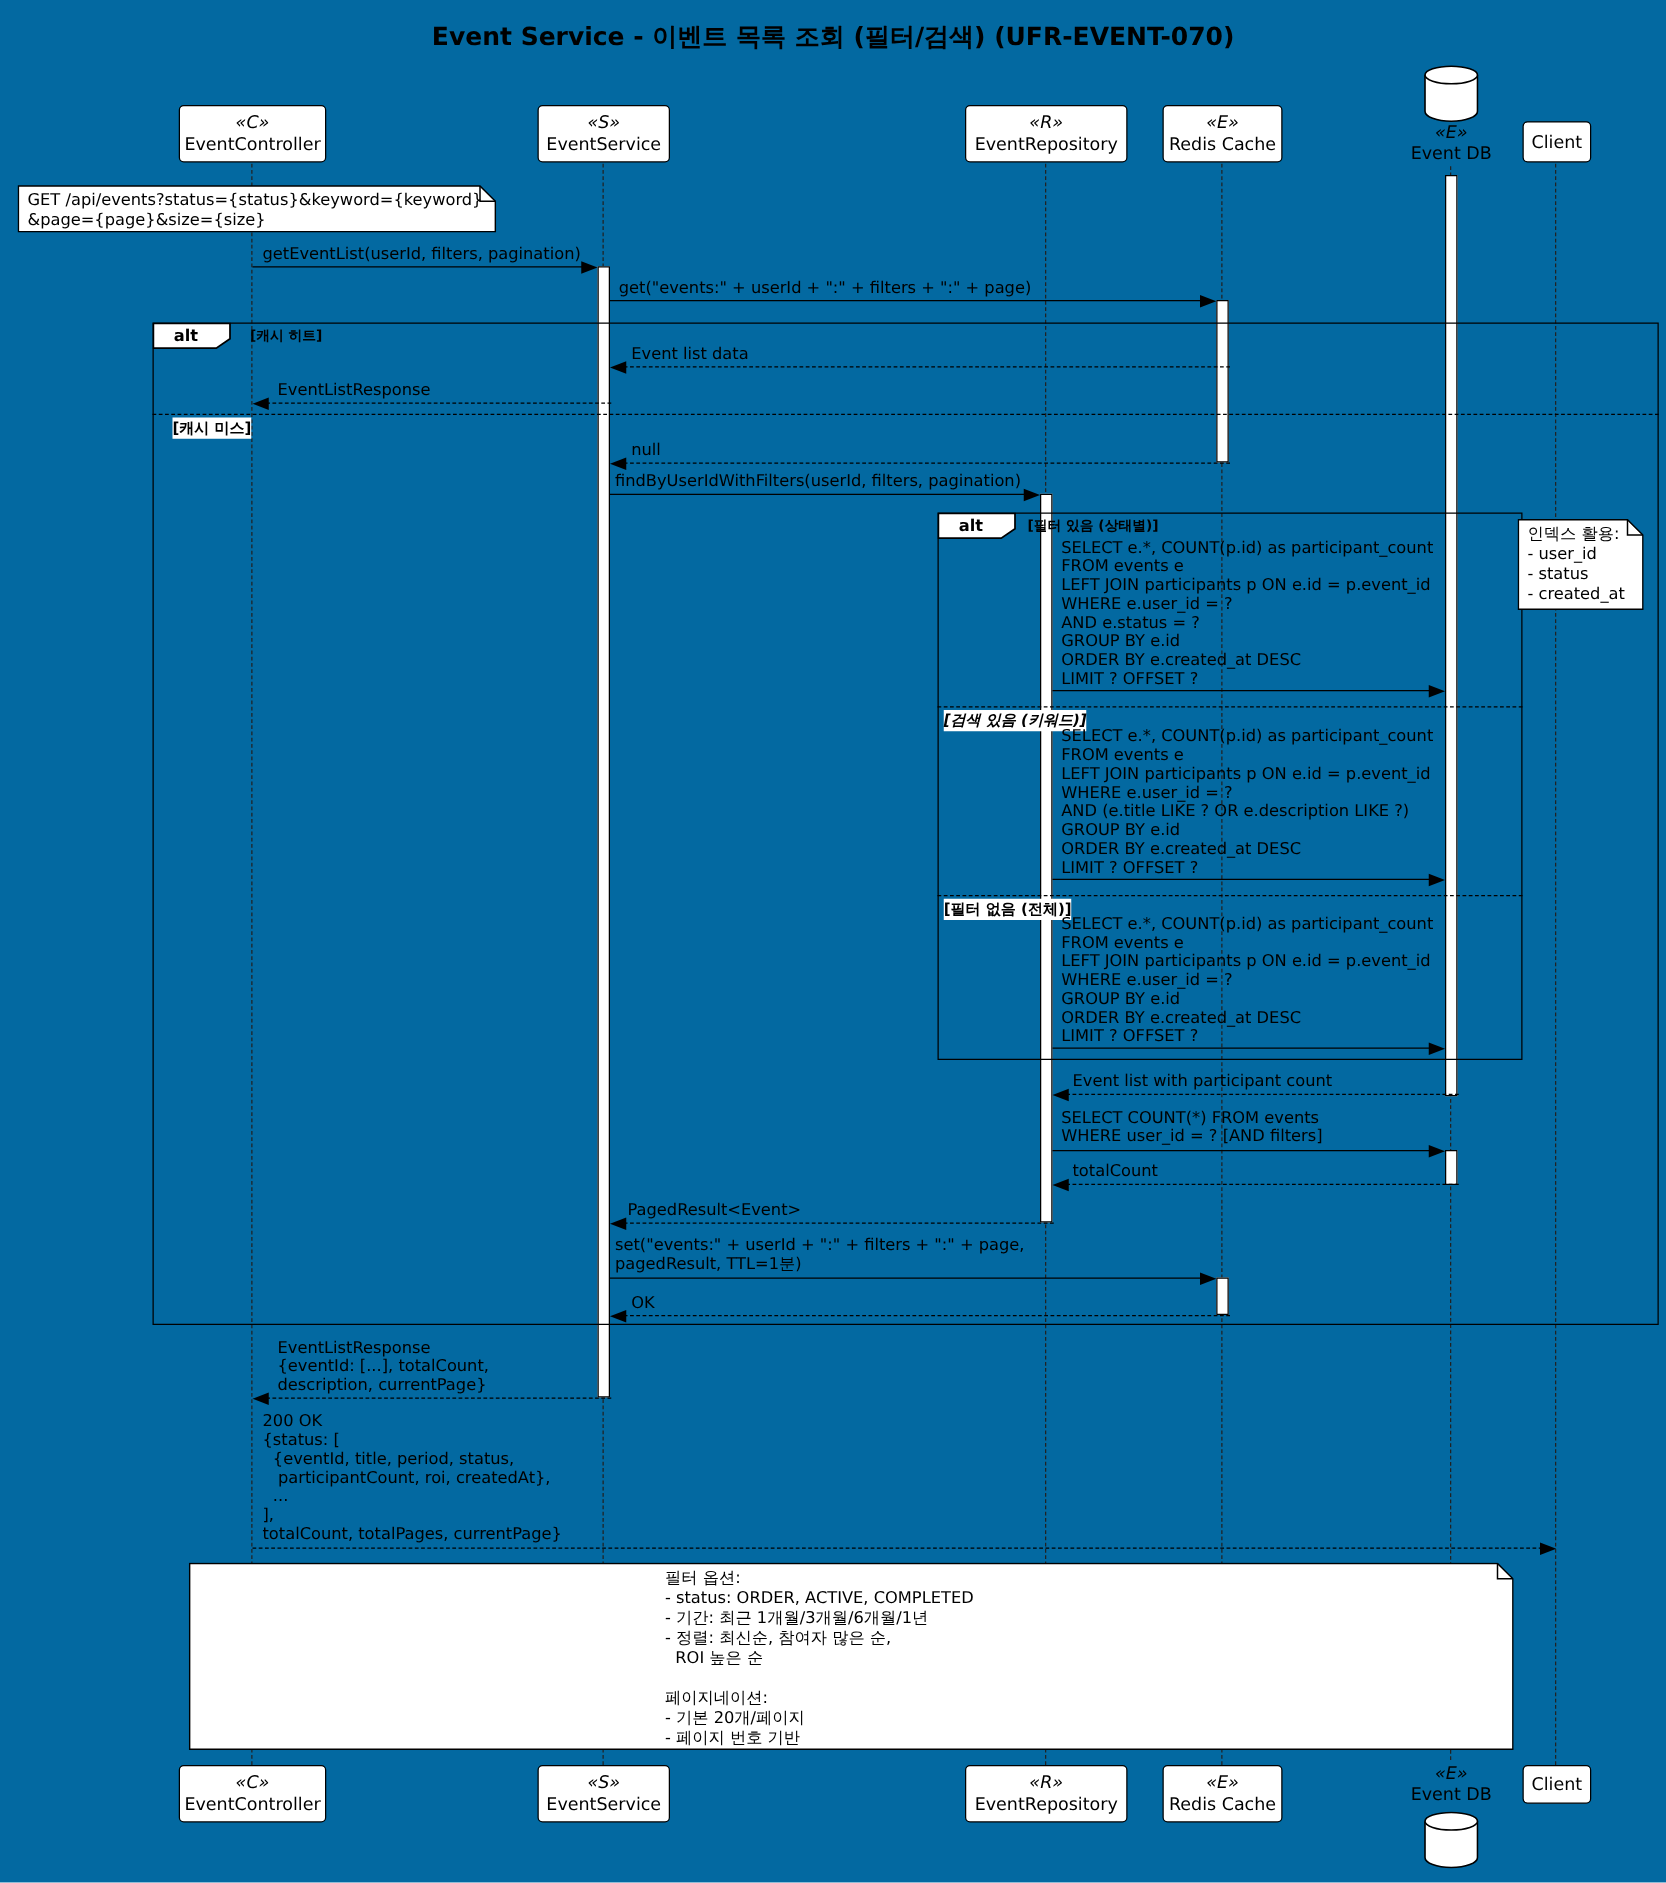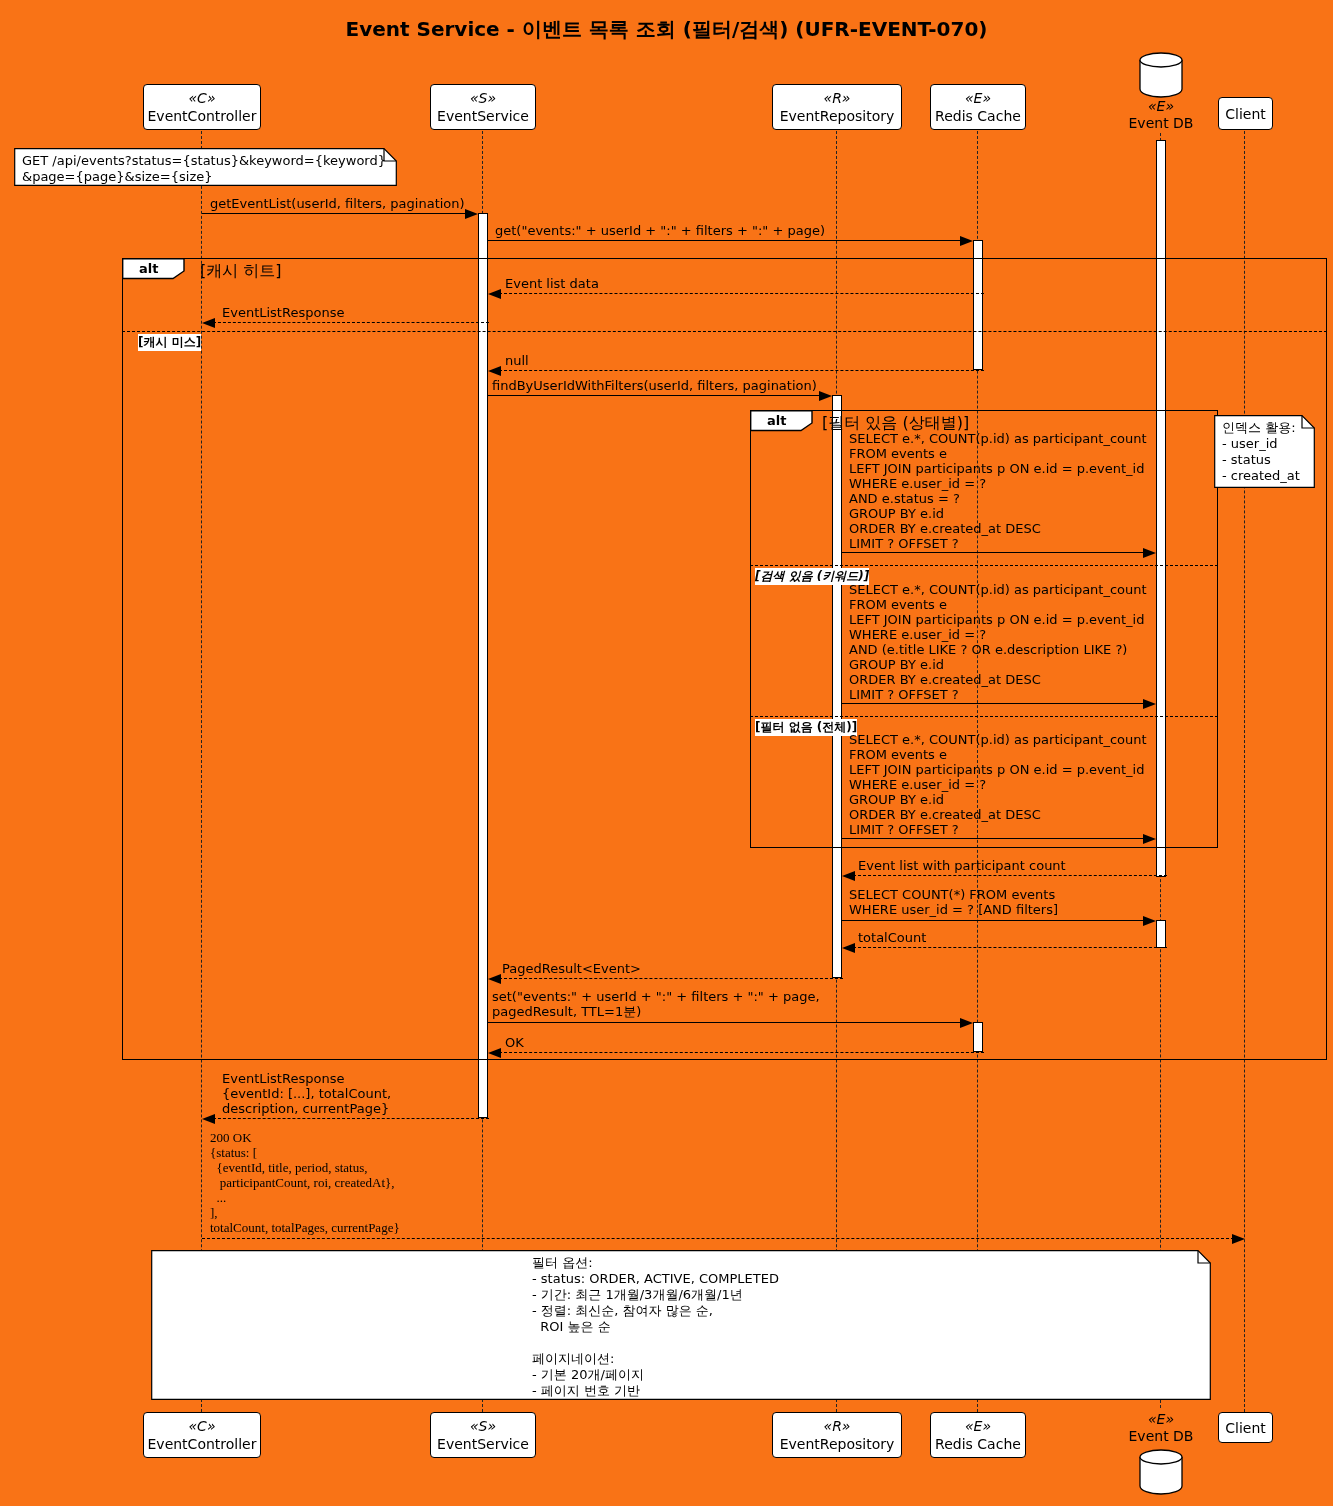--- a/index.html
+++ b/index.html
@@ -1,27 +1,27 @@
 <!DOCTYPE html>
 <html><head>
 <meta charset="utf-8">
 <style>
   html,body{margin:0;padding:0;background:#fff;}
   #canvas{
-    position:relative;width:1333px;height:1506px;background:#f97316;overflow:hidden;
+    position:relative;width:1333px;height:1506px;background:#0369a1;overflow:hidden;
     font-family:"DejaVu Sans","Liberation Sans",sans-serif;color:#000;
   }
   .title{position:absolute;left:0;top:16px;width:100%;text-align:center;
     font-size:20px;font-weight:bold;}
   .lifeline{position:absolute;width:0;border-left:1px dashed #222;}
   .activation{position:absolute;width:10px;background:#fff;border:1.2px solid #000;box-sizing:border-box;}
   .frame{position:absolute;border:1.4px solid #000;box-sizing:border-box;background:transparent;}
   .frame-tab{position:absolute;}
   .frame-tab text{font-weight:bold;}
-  .guard{position:absolute;font-weight:normal;font-size:16px;white-space:pre;}
+  .guard{position:absolute;font-weight:bold;font-size:11px;white-space:pre;}
   .divider{position:absolute;height:0;border-top:1.2px dashed #000;}
   .divlabel{position:absolute;font-weight:bold;font-size:12px;white-space:pre;background:#fff;}
   .msg-line{position:absolute;height:0;border-top:1.3px solid #000;}
   .msg-line.return{border-top:1.2px dashed #000;}
   .arrowhead{position:absolute;width:0;height:0;}
   .arrowhead.right{border-top:5px solid transparent;border-bottom:5px solid transparent;border-left:13px solid #000;}
   .arrowhead.left{border-top:5px solid transparent;border-bottom:5px solid transparent;border-right:13px solid #000;}
   .msg-label{position:absolute;font-size:13px;line-height:15px;white-space:pre;}
   .msg-label span{display:block;white-space:pre;}
   .pbox{position:absolute;background:#fff;border:1.4px solid #000;border-radius:4px;
@@ -111,21 +111,21 @@
     <div class="arrowhead right" style="left: 960px; top: 1017.5px;"></div>
     <div class="msg-label" style="left: 492px; top: 989px;"><span>set("events:" + userId + ":" + filters + ":" + page,</span><span>pagedResult, TTL=1분)</span></div>
     <div class="msg-line return" style="left: 488px; top: 1052px; width: 485px; margin-left: 11px;"></div>
     <div class="arrowhead left" style="left: 488px; top: 1047.5px;"></div>
     <div class="msg-label" style="left: 505px; top: 1035px;"><span>OK</span></div>
     <div class="msg-line return" style="left: 202px; top: 1118px; width: 276px; margin-left: 11px;"></div>
     <div class="arrowhead left" style="left: 202px; top: 1113.5px;"></div>
     <div class="msg-label" style="left: 222px; top: 1071px;"><span>EventListResponse</span><span>{eventId: [...], totalCount,</span><span>description, currentPage}</span></div>
     <div class="msg-line return" style="left: 202px; top: 1238px; width: 1032px; margin-left: 0px;"></div>
     <div class="arrowhead right" style="left: 1232px; top: 1233.5px;"></div>
-    <div class="msg-label" style="left: 210px; top: 1130px; font-family: Liberation Serif, serif;"><span>200 OK</span><span>{status: [</span><span>  {eventId, title, period, status,</span><span>   participantCount, roi, createdAt},</span><span>  ...</span><span>],</span><span>totalCount, totalPages, currentPage}</span></div>
+    <div class="msg-label" style="left: 210px; top: 1130px;"><span>200 OK</span><span>{status: [</span><span>  {eventId, title, period, status,</span><span>   participantCount, roi, createdAt},</span><span>  ...</span><span>],</span><span>totalCount, totalPages, currentPage}</span></div>
     <svg width="383" height="38" class="note-svg" style="left: 14px; top: 148px;">
       <path d="M0.7,0.7 H370 L382.3,13 V37.3 H0.7 Z" fill="#ffffff" stroke="#000" stroke-width="1.2"></path>
       <path d="M370,0.7 V13 H382.3" fill="none" stroke="#000" stroke-width="1.2"></path>
     </svg>
     <div class="note-text" style="left: 22px; top: 153px;"><span>GET /api/events?status={status}&amp;keyword={keyword}</span><span>&amp;page={page}&amp;size={size}</span></div>
     <svg width="101" height="73" class="note-svg" style="left: 1214px; top: 415px;">
       <path d="M0.7,0.7 H88 L100.3,13 V72.3 H0.7 Z" fill="#ffffff" stroke="#000" stroke-width="1.2"></path>
       <path d="M88,0.7 V13 H100.3" fill="none" stroke="#000" stroke-width="1.2"></path>
     </svg>
     <div class="note-text" style="left: 1222px; top: 420px;"><span>인덱스 활용:</span><span>- user_id</span><span>- status</span><span>- created_at</span></div>

